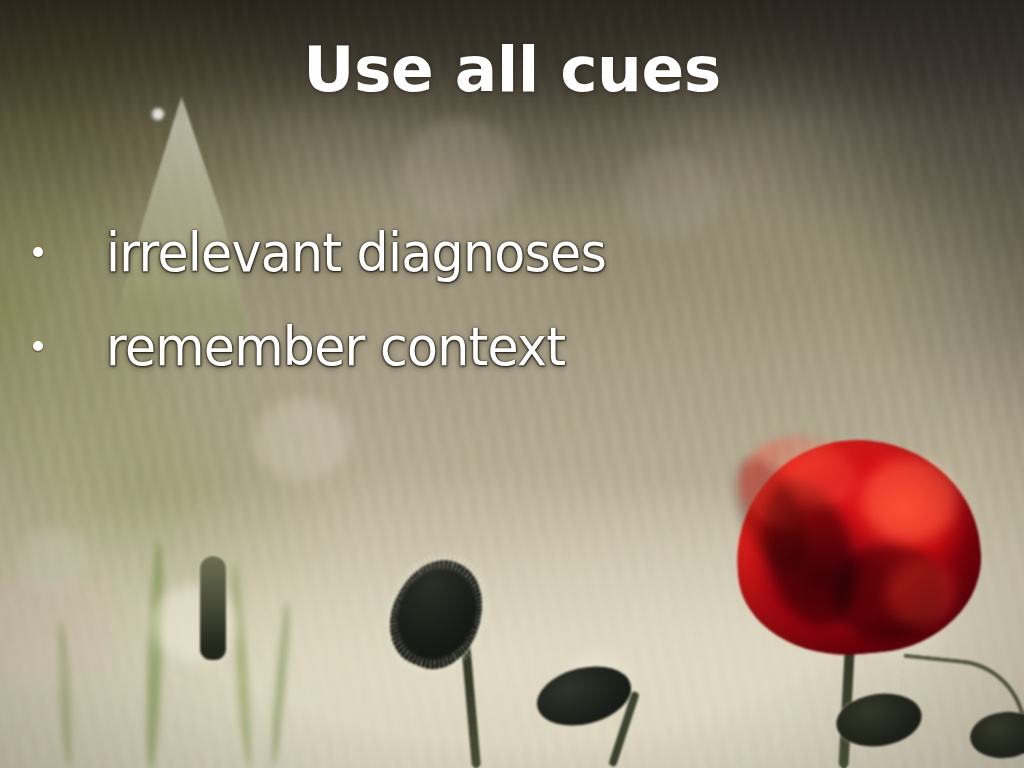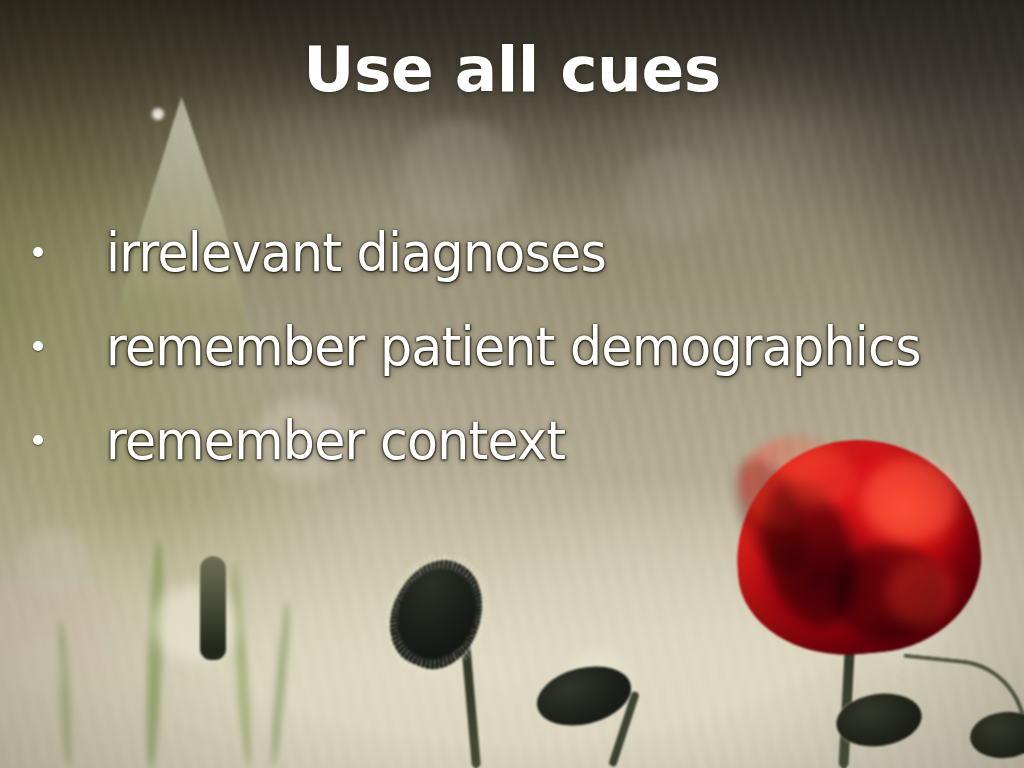--- a/index.html
+++ b/index.html
@@ -387,24 +387,20 @@
     <h1 class="slide-title">Use all cues</h1>
 
     <div class="bullets">
 
       <div class="bullet-row">
         <span class="bullet-dot"></span>
         <span class="bullet-text">irrelevant diagnoses</span>
       </div>
 
 
-      <div class="bullet-row">
-        <span class="bullet-dot"></span>
-        <span class="bullet-text">remember patient demographics</span>
-      </div>
 
       <div class="bullet-row">
         <span class="bullet-dot"></span>
         <span class="bullet-text">remember context</span>
       </div>
 
     </div>
   </div>
 
 </div>

